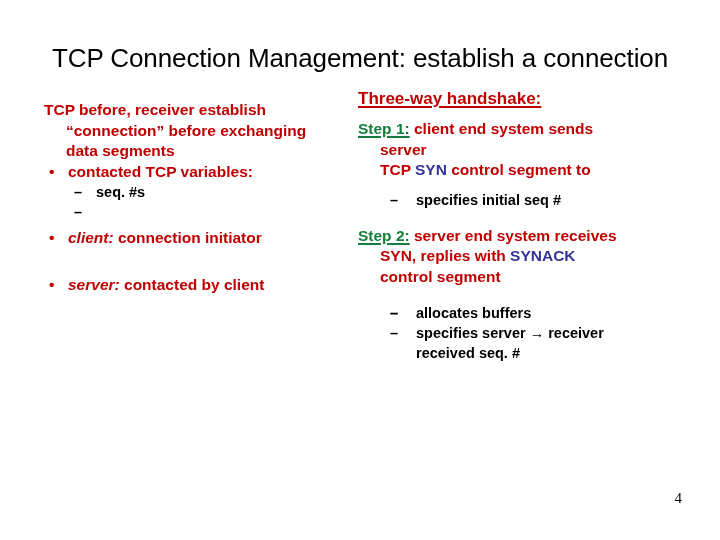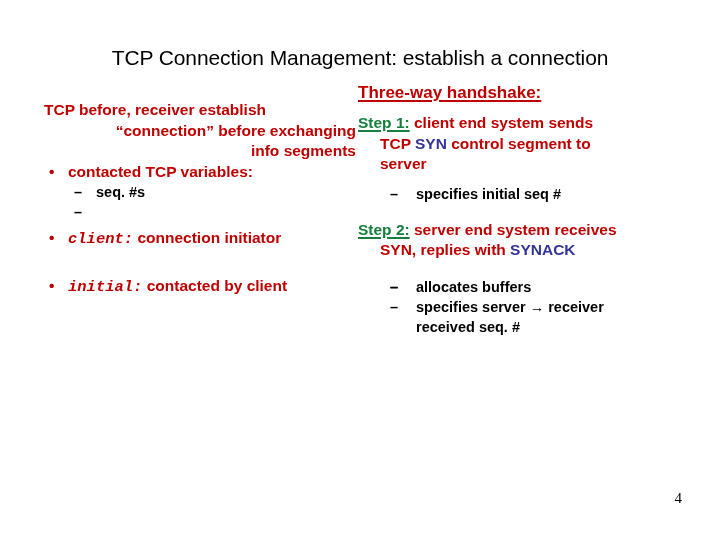--- a/index.html
+++ b/index.html
@@ -22,56 +22,56 @@
     background: #ffffff;
   }
 
   
   .slide-title {
     position: absolute;
     left: 36px;
     top: 46px;
     width: 648px;
     text-align: center;
-    font-size: 21px;
+    font-size: 26px;
     line-height: 24px;
     color: #000000;
     font-weight: normal;
     letter-spacing: -0.1px;
     white-space: nowrap;
   }
 
   
   .col-left {
     position: absolute;
     left: 44px;
     top: 100px;
     width: 312px;
   }
   .col-right {
     position: absolute;
     left: 358px;
-    top: 82px;
+    top: 88px;
     width: 312px;
   }
 
   
   .blk {
     position: relative;
     font-size: 15.5px;
     line-height: 20.5px;
     color: #C00000;
     font-weight: bold;
     margin: 0;
   }
   .blk.lvl0 {
     padding-left: 0;
     text-indent: 0;
   }
-  .blk.lvl0 .wrap-indent { display: block; padding-left: 22px; text-align: right; }
+  .blk.lvl0 .wrap-indent { display: block; padding-left: 22px; }
 
   
   .blk.lvl1 {
     padding-left: 24px;
   }
   .blk.lvl1 > .bullet {
     position: absolute;
     left: 5px;
     top: 0;
     color: #C00000;
@@ -94,21 +94,21 @@
   }
 
   
   .col-right .blk.lvl2 {
     padding-left: 58px;
   }
   .col-right .blk.lvl2 > .dash {
     left: 32px;
   }
   .blue     { color: #333399; }
-  .ital     { font-style: italic; font-family: Liberation Mono, monospace; }
+  .ital     { font-style: italic; }
 
   .head-uline {
     font-size: 17px;
     line-height: 22px;
     color: #C00000;
     font-weight: bold;
     text-decoration: underline;
     text-decoration-thickness: 2px;
     text-underline-offset: 2px;
   }
@@ -146,21 +146,21 @@
 
 <div class="slide">
 
   <div class="slide-title">TCP Connection Management: establish a connection</div>
 
   <div class="col-left">
 
     <div class="blk lvl0">
       <span>TCP before, receiver establish</span>
       <span class="wrap-indent">“connection” before exchanging</span>
-      <span class="wrap-indent">info segments</span>
+      <span class="wrap-indent">data segments</span>
     </div>
 
     <div class="blk lvl1">
       <span class="bullet">•</span>
       <span>contacted TCP variables:</span>
     </div>
 
     <div class="blk lvl2">
       <span class="dash">–</span>
       <span>seq. #s</span>
@@ -174,49 +174,50 @@
 
     <div class="blk lvl1">
       <span class="bullet">•</span>
       <span class="ital">client:</span><span> connection initiator</span>
     </div>
 
     <div class="spacer-lg"></div>
 
     <div class="blk lvl1">
       <span class="bullet">•</span>
-      <span class="ital">initial:</span><span> contacted by client</span>
+      <span class="ital">server:</span><span> contacted by client</span>
     </div>
 
   </div>
 
   <div class="col-right">
 
     <div class="head-uline">Three-way handshake:</div>
 
     <div class="spacer-sm"></div>
 
     <div class="blk lvl0">
       <span class="step-label">Step 1:</span><span> client end system sends</span>
+      <span class="cont">server</span>
       <span class="cont"><span>TCP </span><span class="blue">SYN</span><span> control segment to</span></span>
-      <span class="cont">server</span>
     </div>
 
     <div class="spacer-sm"></div>
 
     <div class="blk lvl2">
       <span class="dash">–</span>
       <span>specifies initial seq #</span>
     </div>
 
     <div class="spacer-md"></div>
 
     <div class="blk lvl0">
       <span class="step-label">Step 2:</span><span> server end system receives</span>
       <span class="cont"><span>SYN, replies with </span><span class="blue">SYNACK</span></span>
+      <span class="cont">control segment</span>
     </div>
 
     <div class="spacer-md"></div>
 
     <div class="blk lvl2">
       <span class="dash">–</span>
     </div>
 
     <div class="blk lvl2">
       <span class="dash">–</span>

